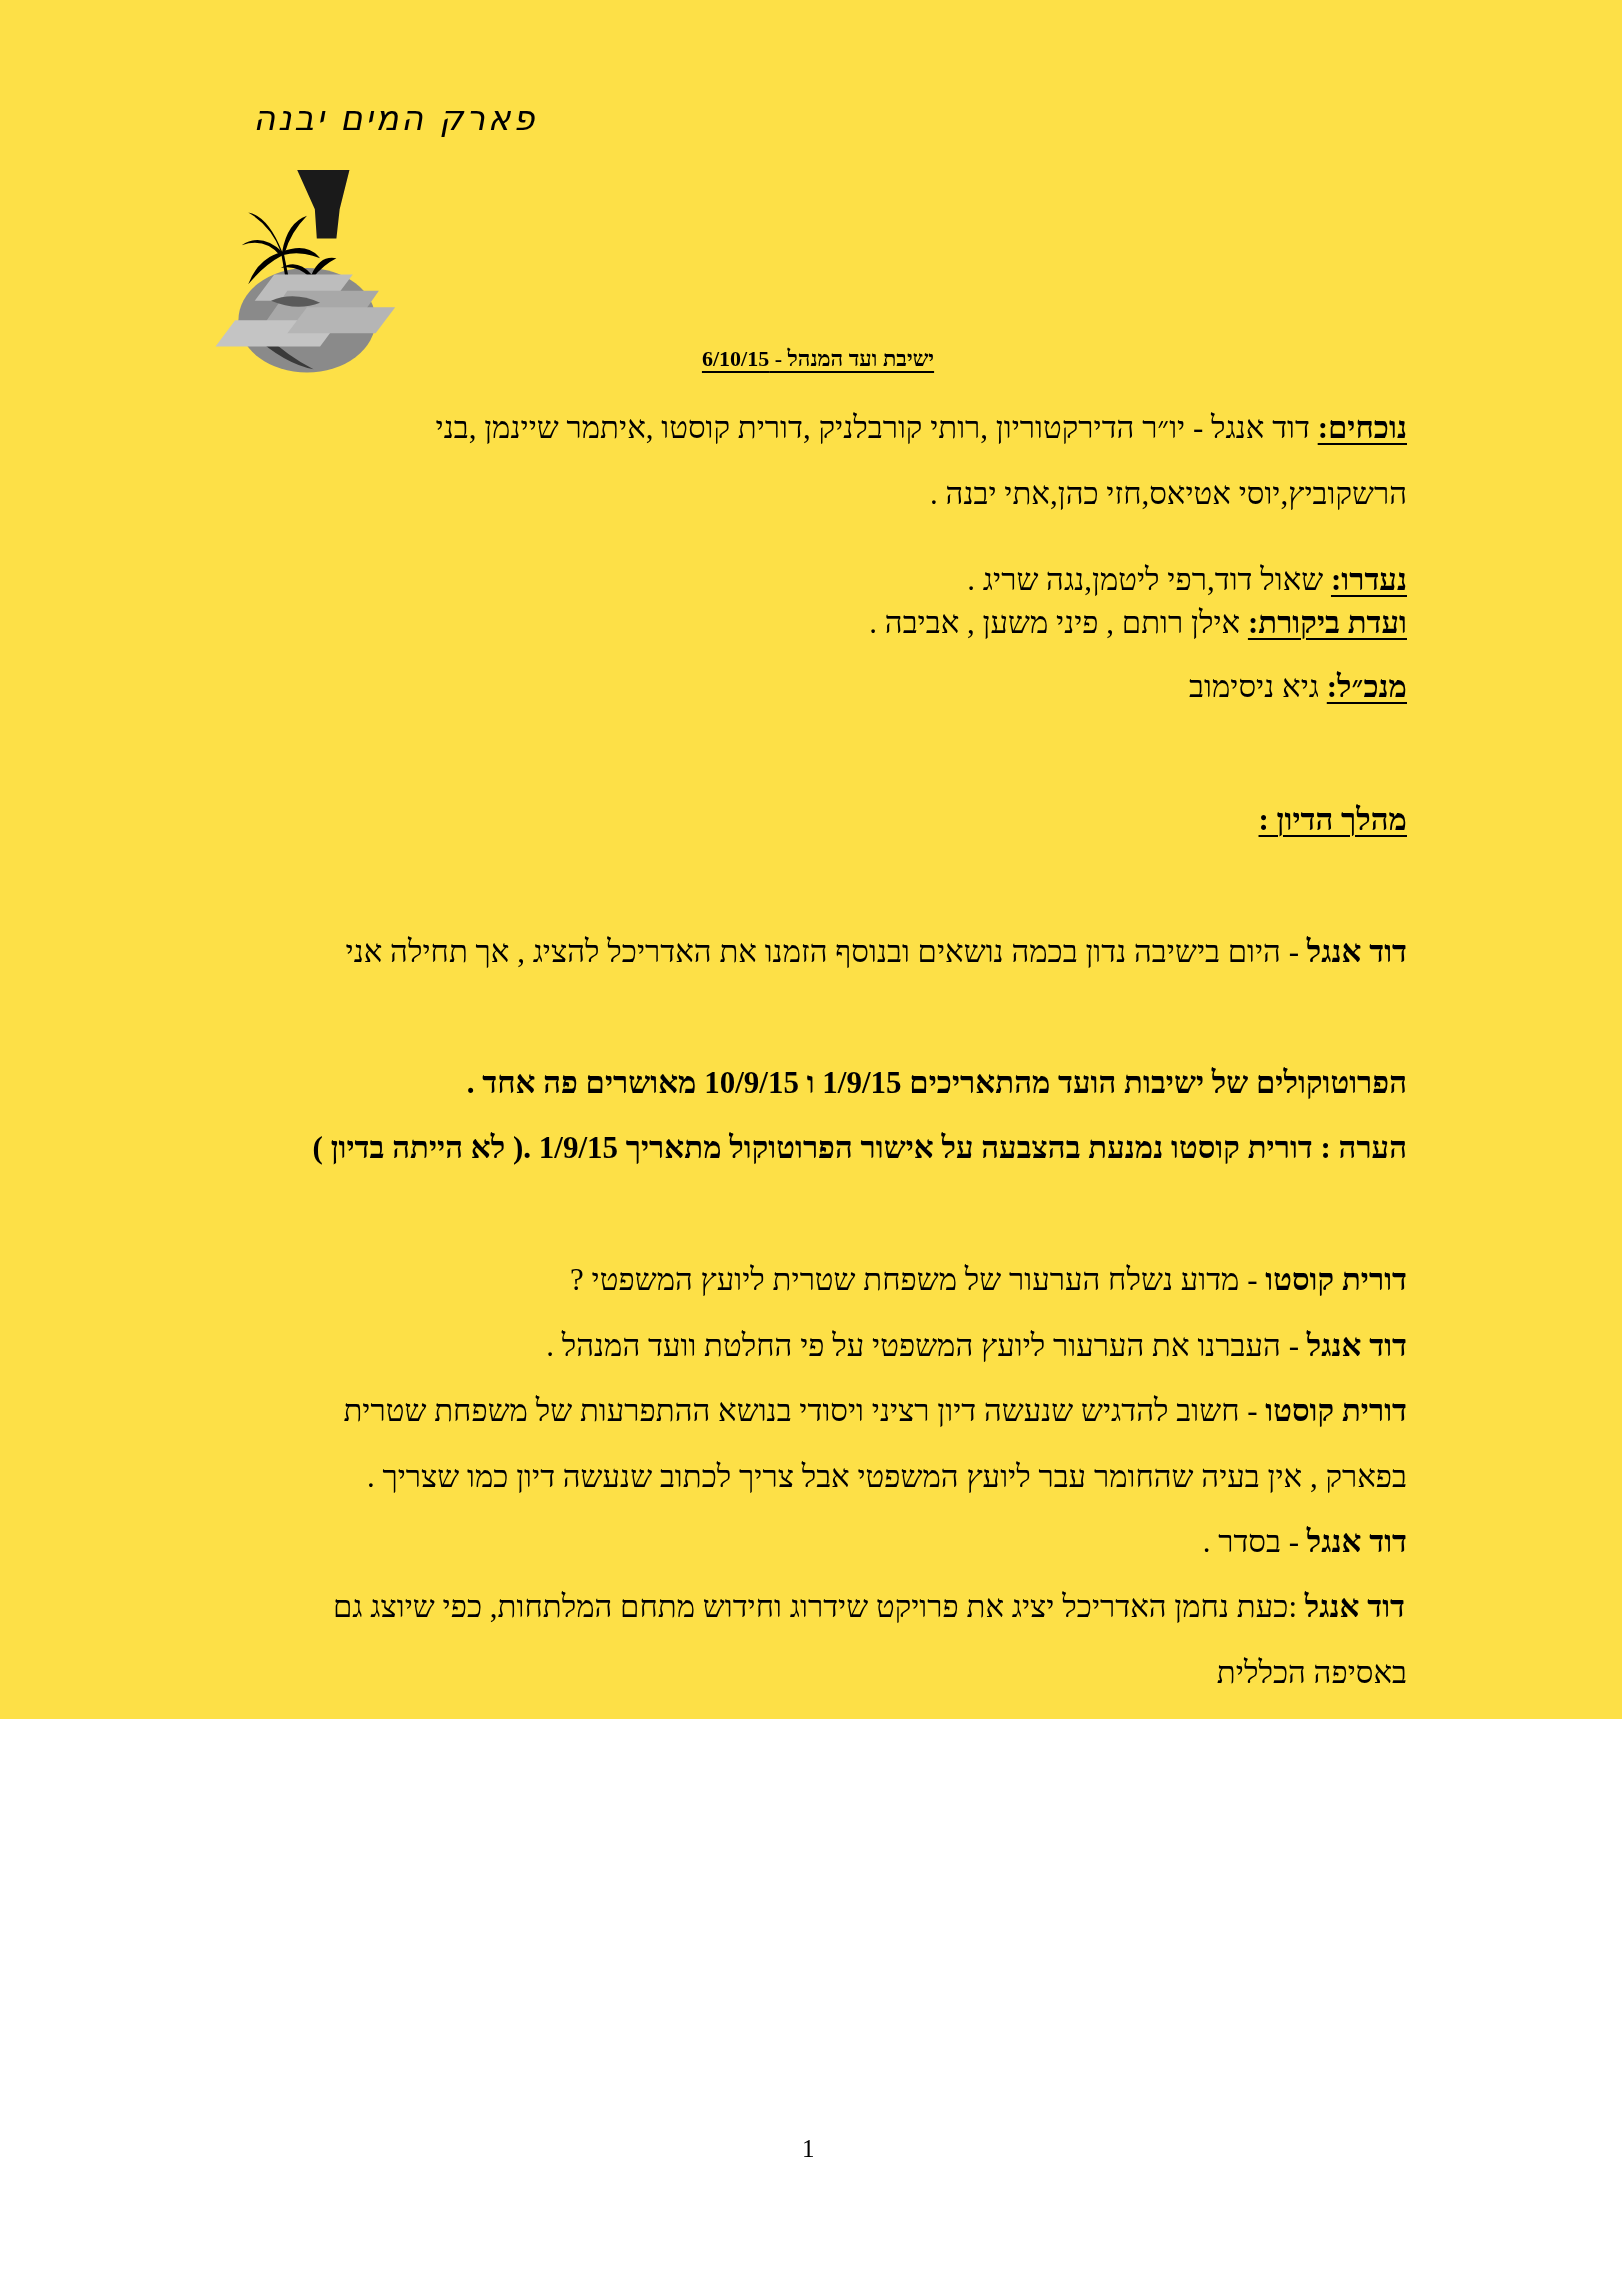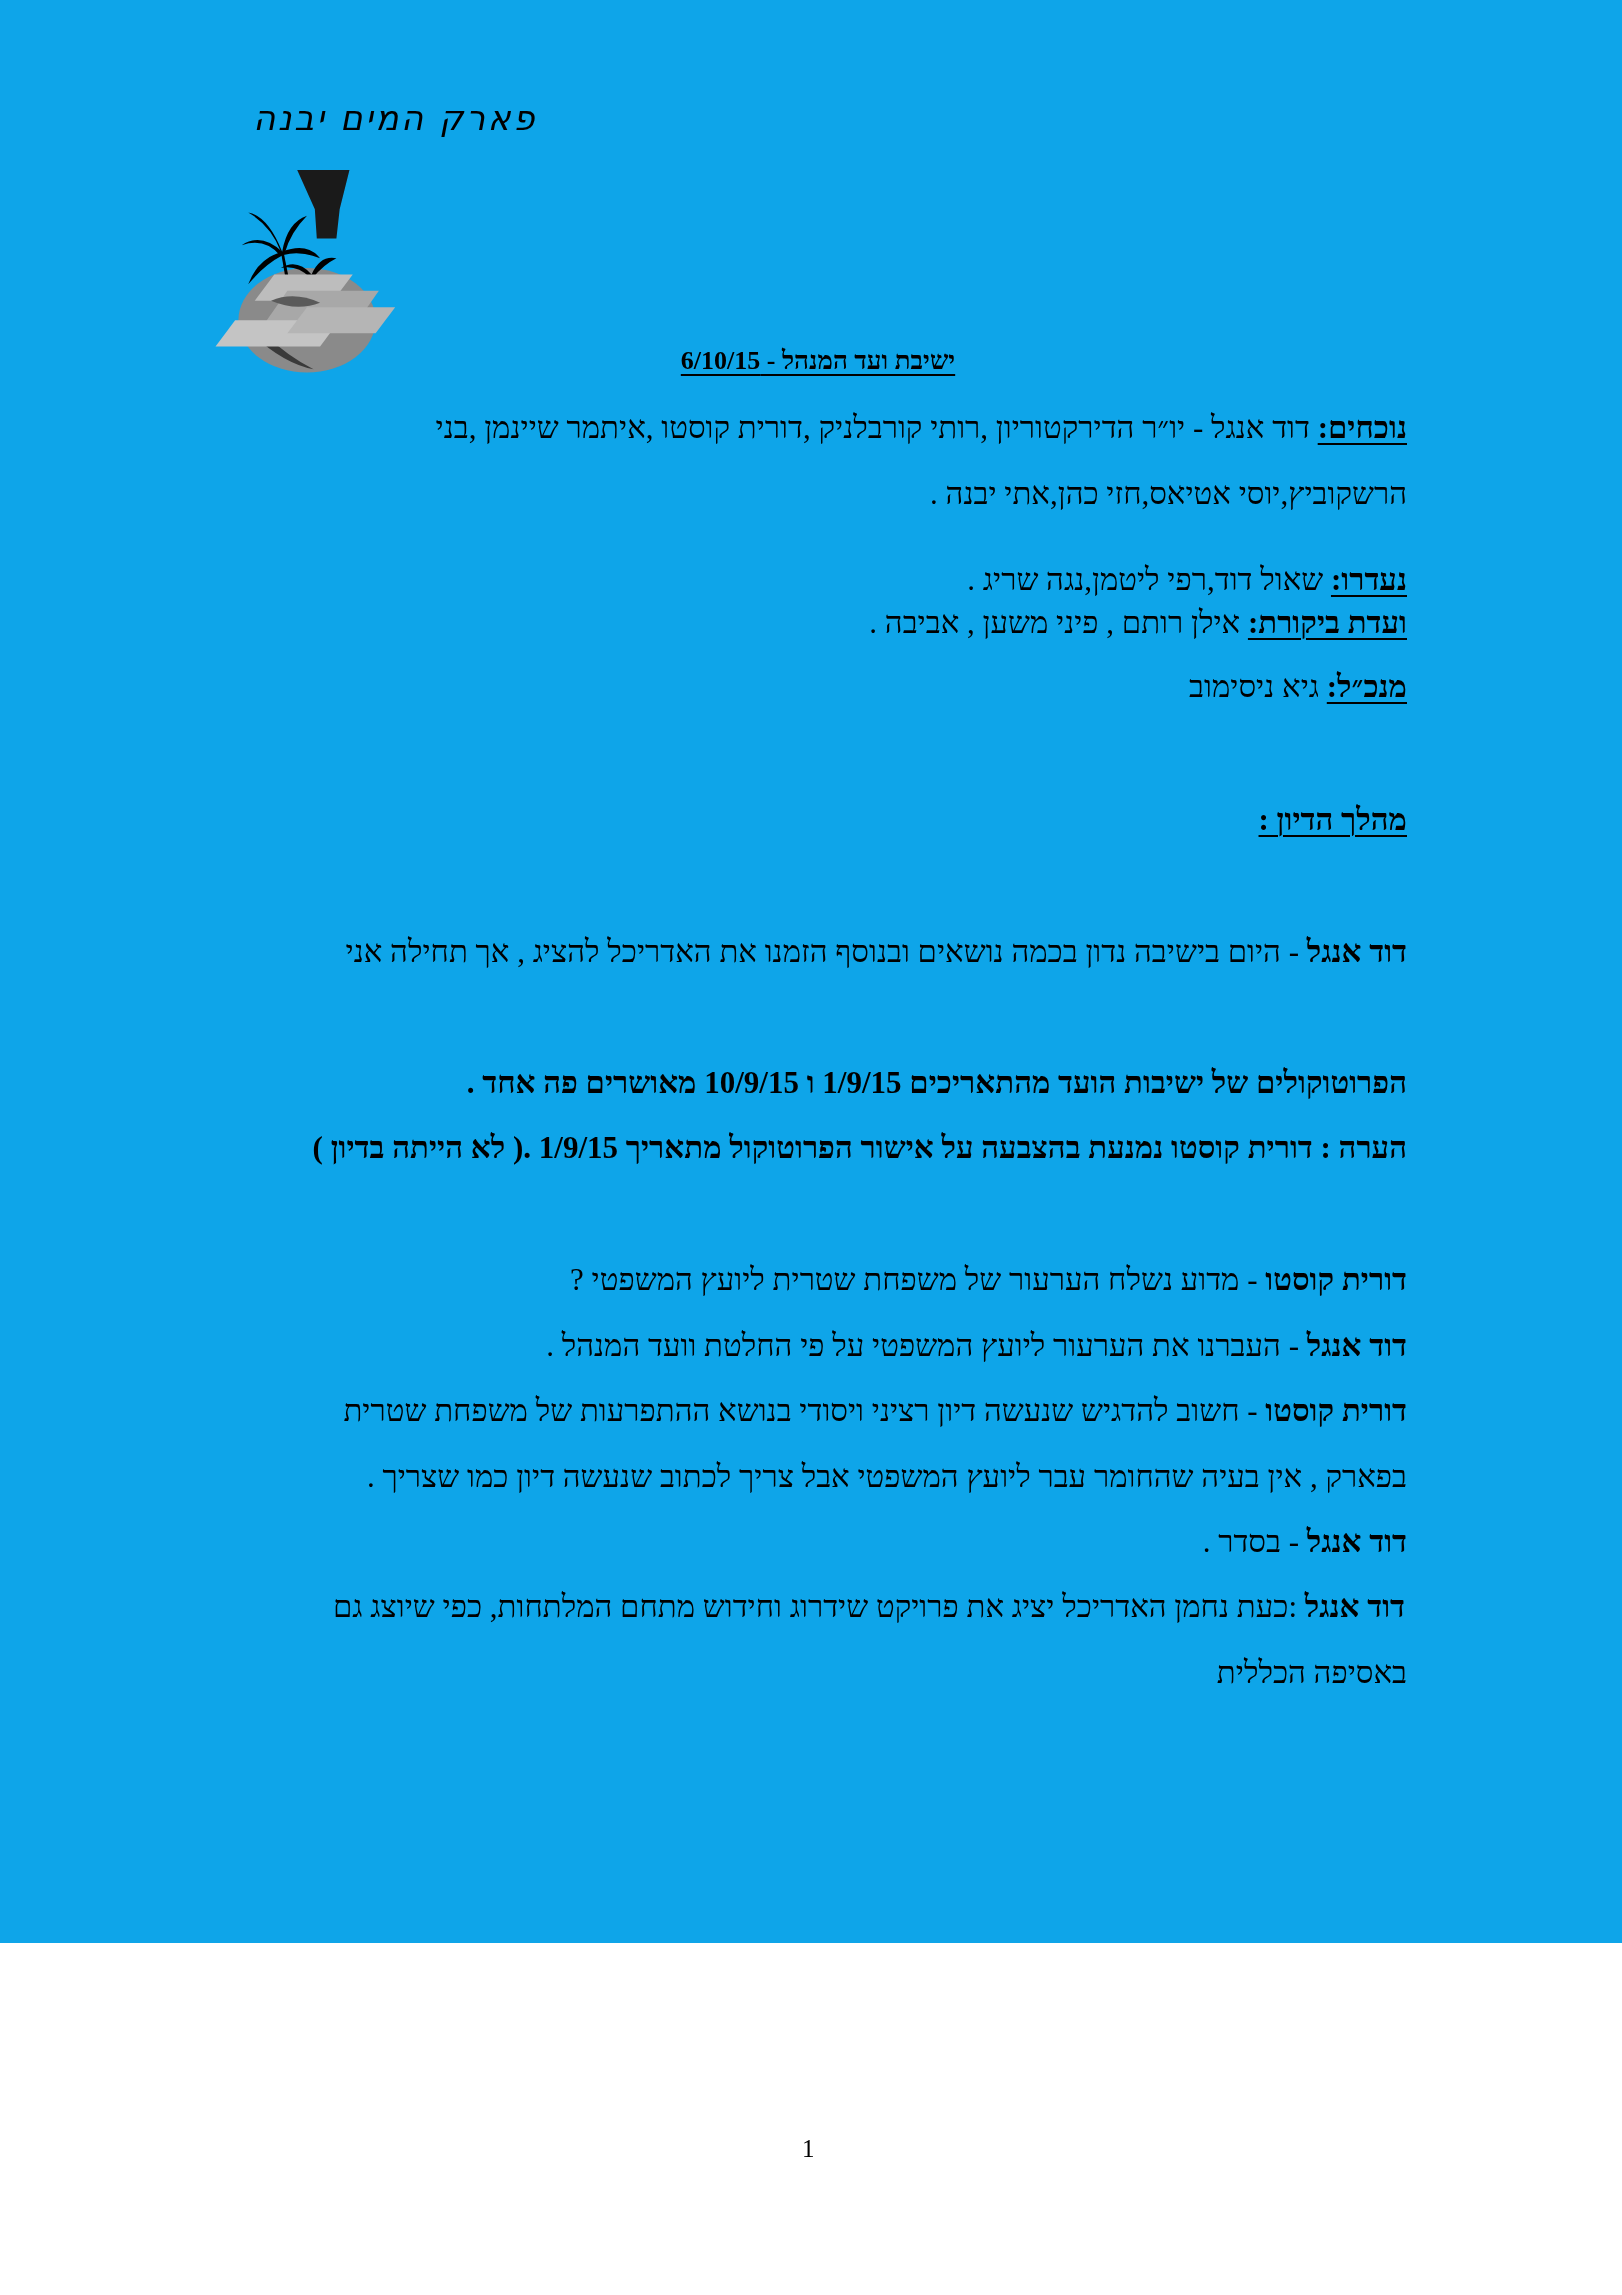--- a/index.html
+++ b/index.html
@@ -7,22 +7,22 @@
       width: 1623px;
       height: 2295px;
       background: #ffffff;
       color: #000000;
       font-family: "Liberation Serif", "DejaVu Serif", serif;
       overflow: hidden;
     }
     .page {
       position: relative;
       width: 1623px;
-      height: 1943px;
-      background: #0ea5e9;
+      height: 1719px;
+      background: #fde047;
     }
     .brand-title {
       position: absolute;
       left: 236px;
       top: 98px;
       width: 301px;
       direction: rtl;
       text-align: right;
       font-family: "DejaVu Sans", sans-serif;
       font-style: italic;
@@ -48,21 +48,21 @@
       unicode-bidi: plaintext;
     }
     .title {
       position: absolute;
       left: 628px;
       width: 380px;
       top: 346px;
       direction: rtl;
       text-align: center;
       font-weight: bold;
-      font-size: 26px;
+      font-size: 22px;
       text-decoration: underline;
       text-decoration-thickness: 2px;
       text-underline-offset: 5.2px;
     }
     .label {
       font-weight: bold;
       text-decoration: underline;
       text-decoration-thickness: 2px;
       text-underline-offset: 5.2px;
     }

